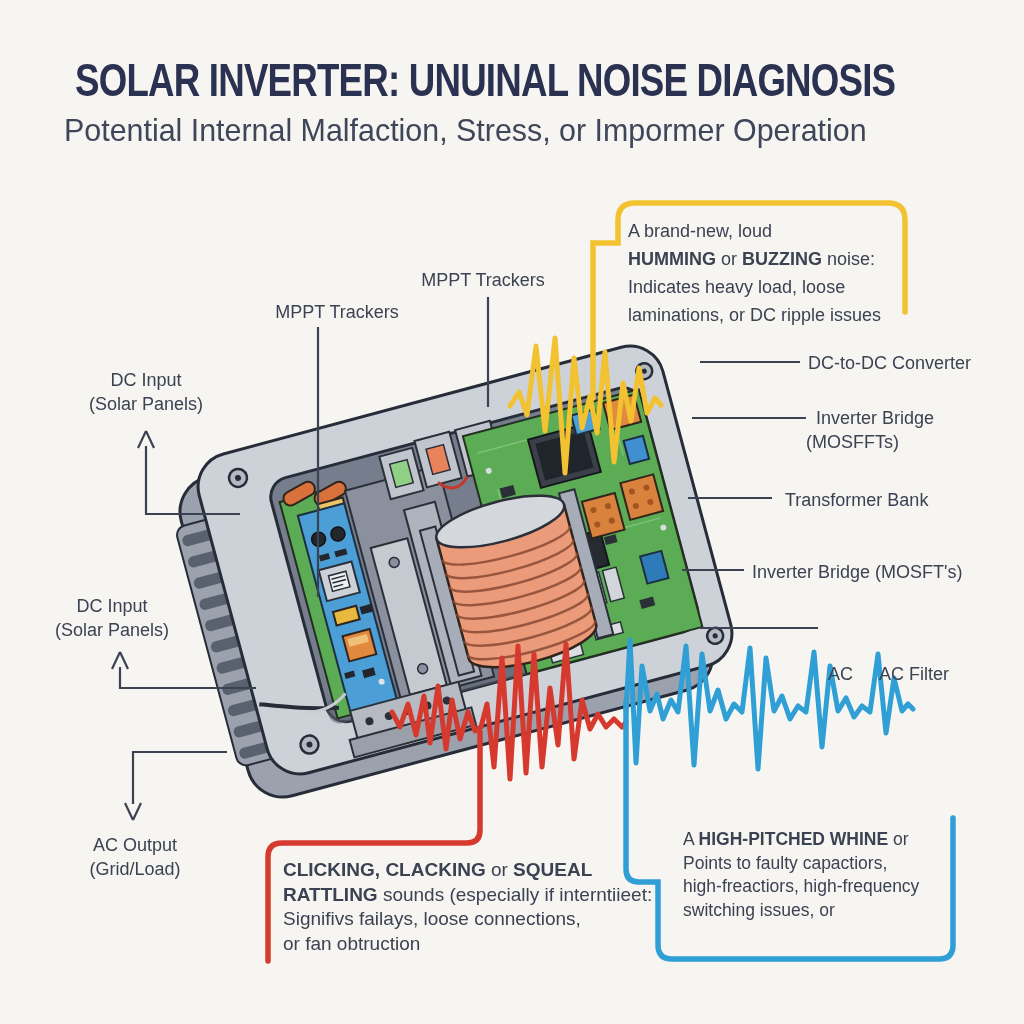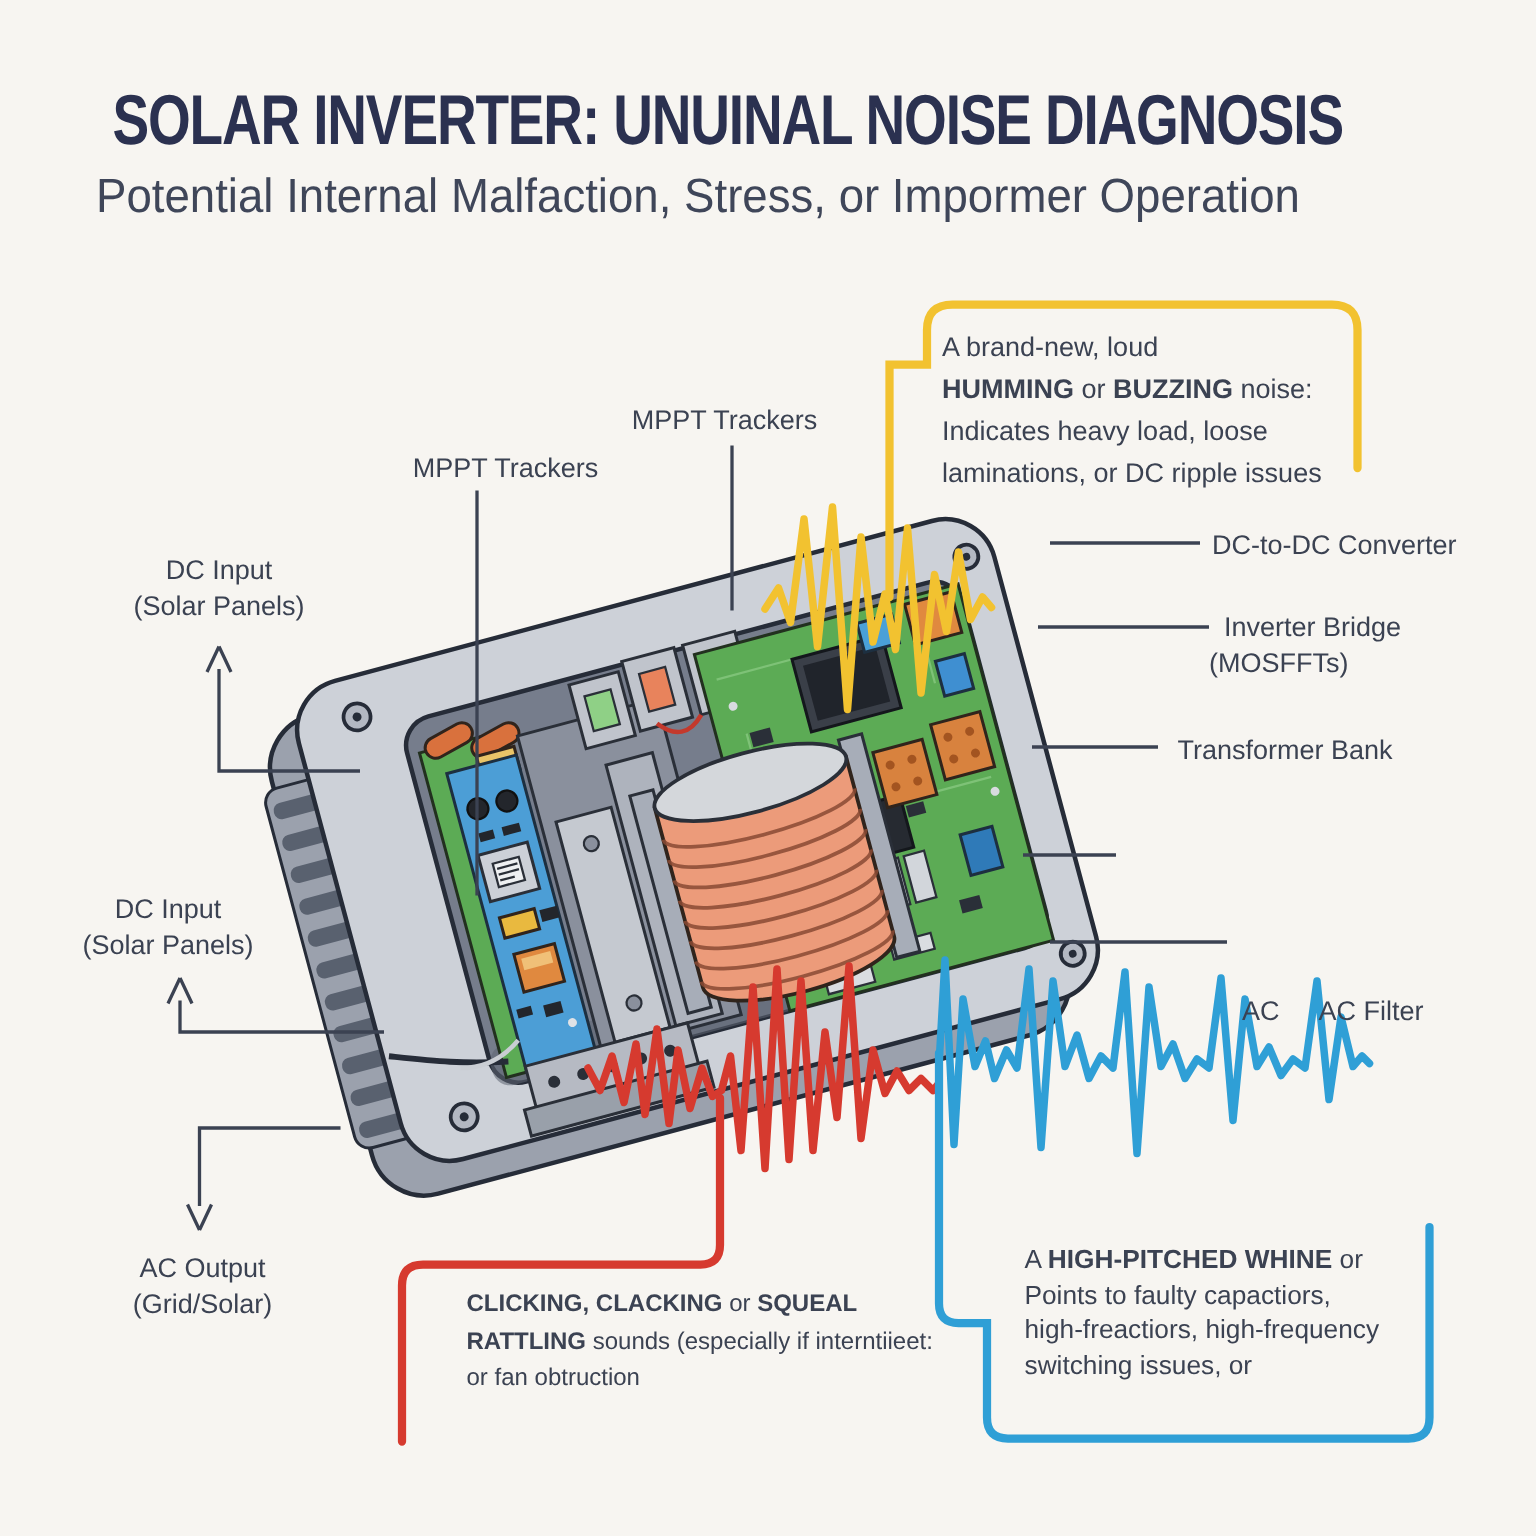--- a/index.html
+++ b/index.html
@@ -207,47 +207,51 @@
   <div class="abs lbl center" style="left:66px;top:368px;width:160px;">
     <div>DC Input</div>
     <div>(Solar Panels)</div>
   </div>
   <div class="abs lbl center" style="left:32px;top:594px;width:160px;">
     <div>DC Input</div>
     <div>(Solar Panels)</div>
   </div>
   <div class="abs lbl center" style="left:55px;top:833px;width:160px;">
     <div>AC Output</div>
-    <div>(Grid/Solar)</div>
+    <div>(Grid/Load)</div>
   </div>
 
   <div class="abs lbl" style="left:808px;top:351px;">
     <span>DC-to-DC Converter</span>
   </div>
   <div class="abs lbl" style="left:806px;top:406px;">
     <div style="padding-left:10px;">Inverter Bridge</div>
     <div>(MOSFFTs)</div>
   </div>
   <div class="abs lbl" style="left:785px;top:488px;">
     <span>Transformer Bank</span>
+  </div>
+  <div class="abs lbl" style="left:752px;top:560px;">
+    <span>Inverter Bridge (MOSFT's)</span>
   </div>
   <div class="abs lbl" style="left:828px;top:618px;margin-top:44px;">
     <span>AC</span><span style="margin-left:26px;">AC Filter</span>
   </div>
 
   <div class="abs co" style="left:628px;top:217px;line-height:28px;">
     <div><span>A brand-new, loud</span></div>
     <div><b>HUMMING</b><span> or </span><b>BUZZING</b><span> noise:</span></div>
     <div><span>Indicates heavy load, loose</span></div>
     <div><span>laminations, or DC ripple issues</span></div>
   </div>
 
-  <div class="abs co" style="left:283px;top:858px;line-height:24.5px;font-size:16px;margin-left:28px;">
+  <div class="abs co" style="left:283px;top:858px;line-height:24.5px;font-size:19px;">
     <div><b>CLICKING, CLACKING</b><span> or </span><b>SQUEAL</b></div>
     <div><b>RATTLING</b><span> sounds (especially if interntiieet:</span></div>
+    <div><span>Signifivs failays, loose connections,</span></div>
     <div><span>or fan obtruction</span></div>
   </div>
 
   <div class="abs co" style="left:683px;top:828px;line-height:23.5px;font-size:17.5px;">
     <div><span>A </span><b>HIGH-PITCHED WHINE</b><span> or</span></div>
     <div><span>Points to faulty capactiors,</span></div>
     <div><span>high-freactiors, high-frequency</span></div>
     <div><span>switching issues, or</span></div>
   </div>
 

